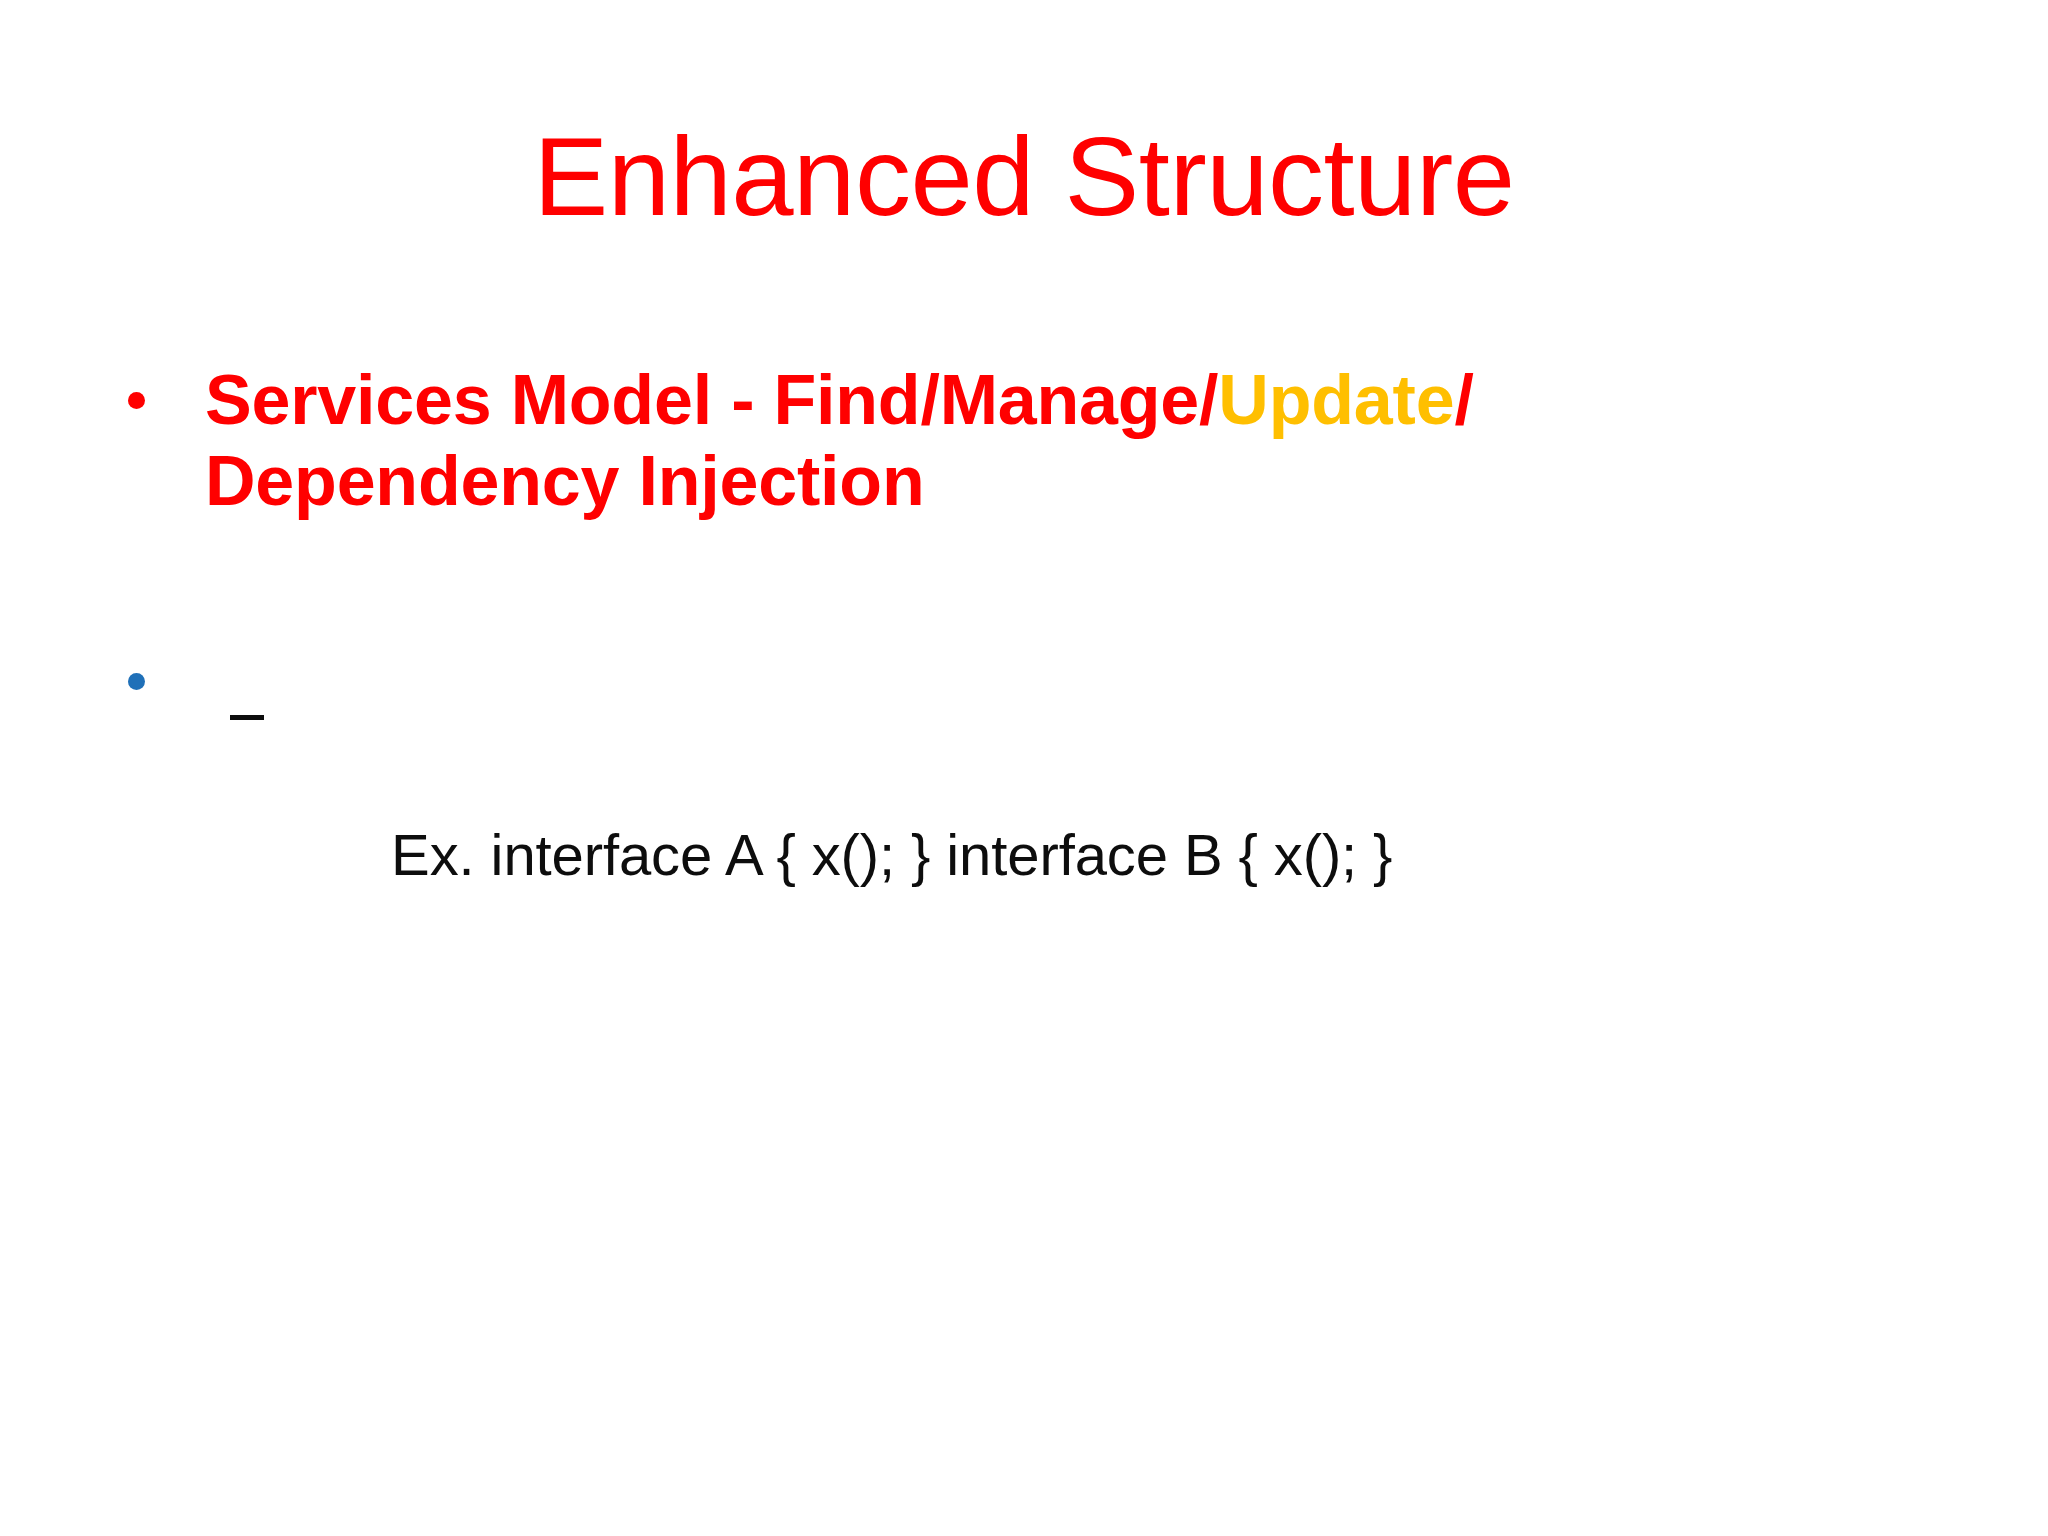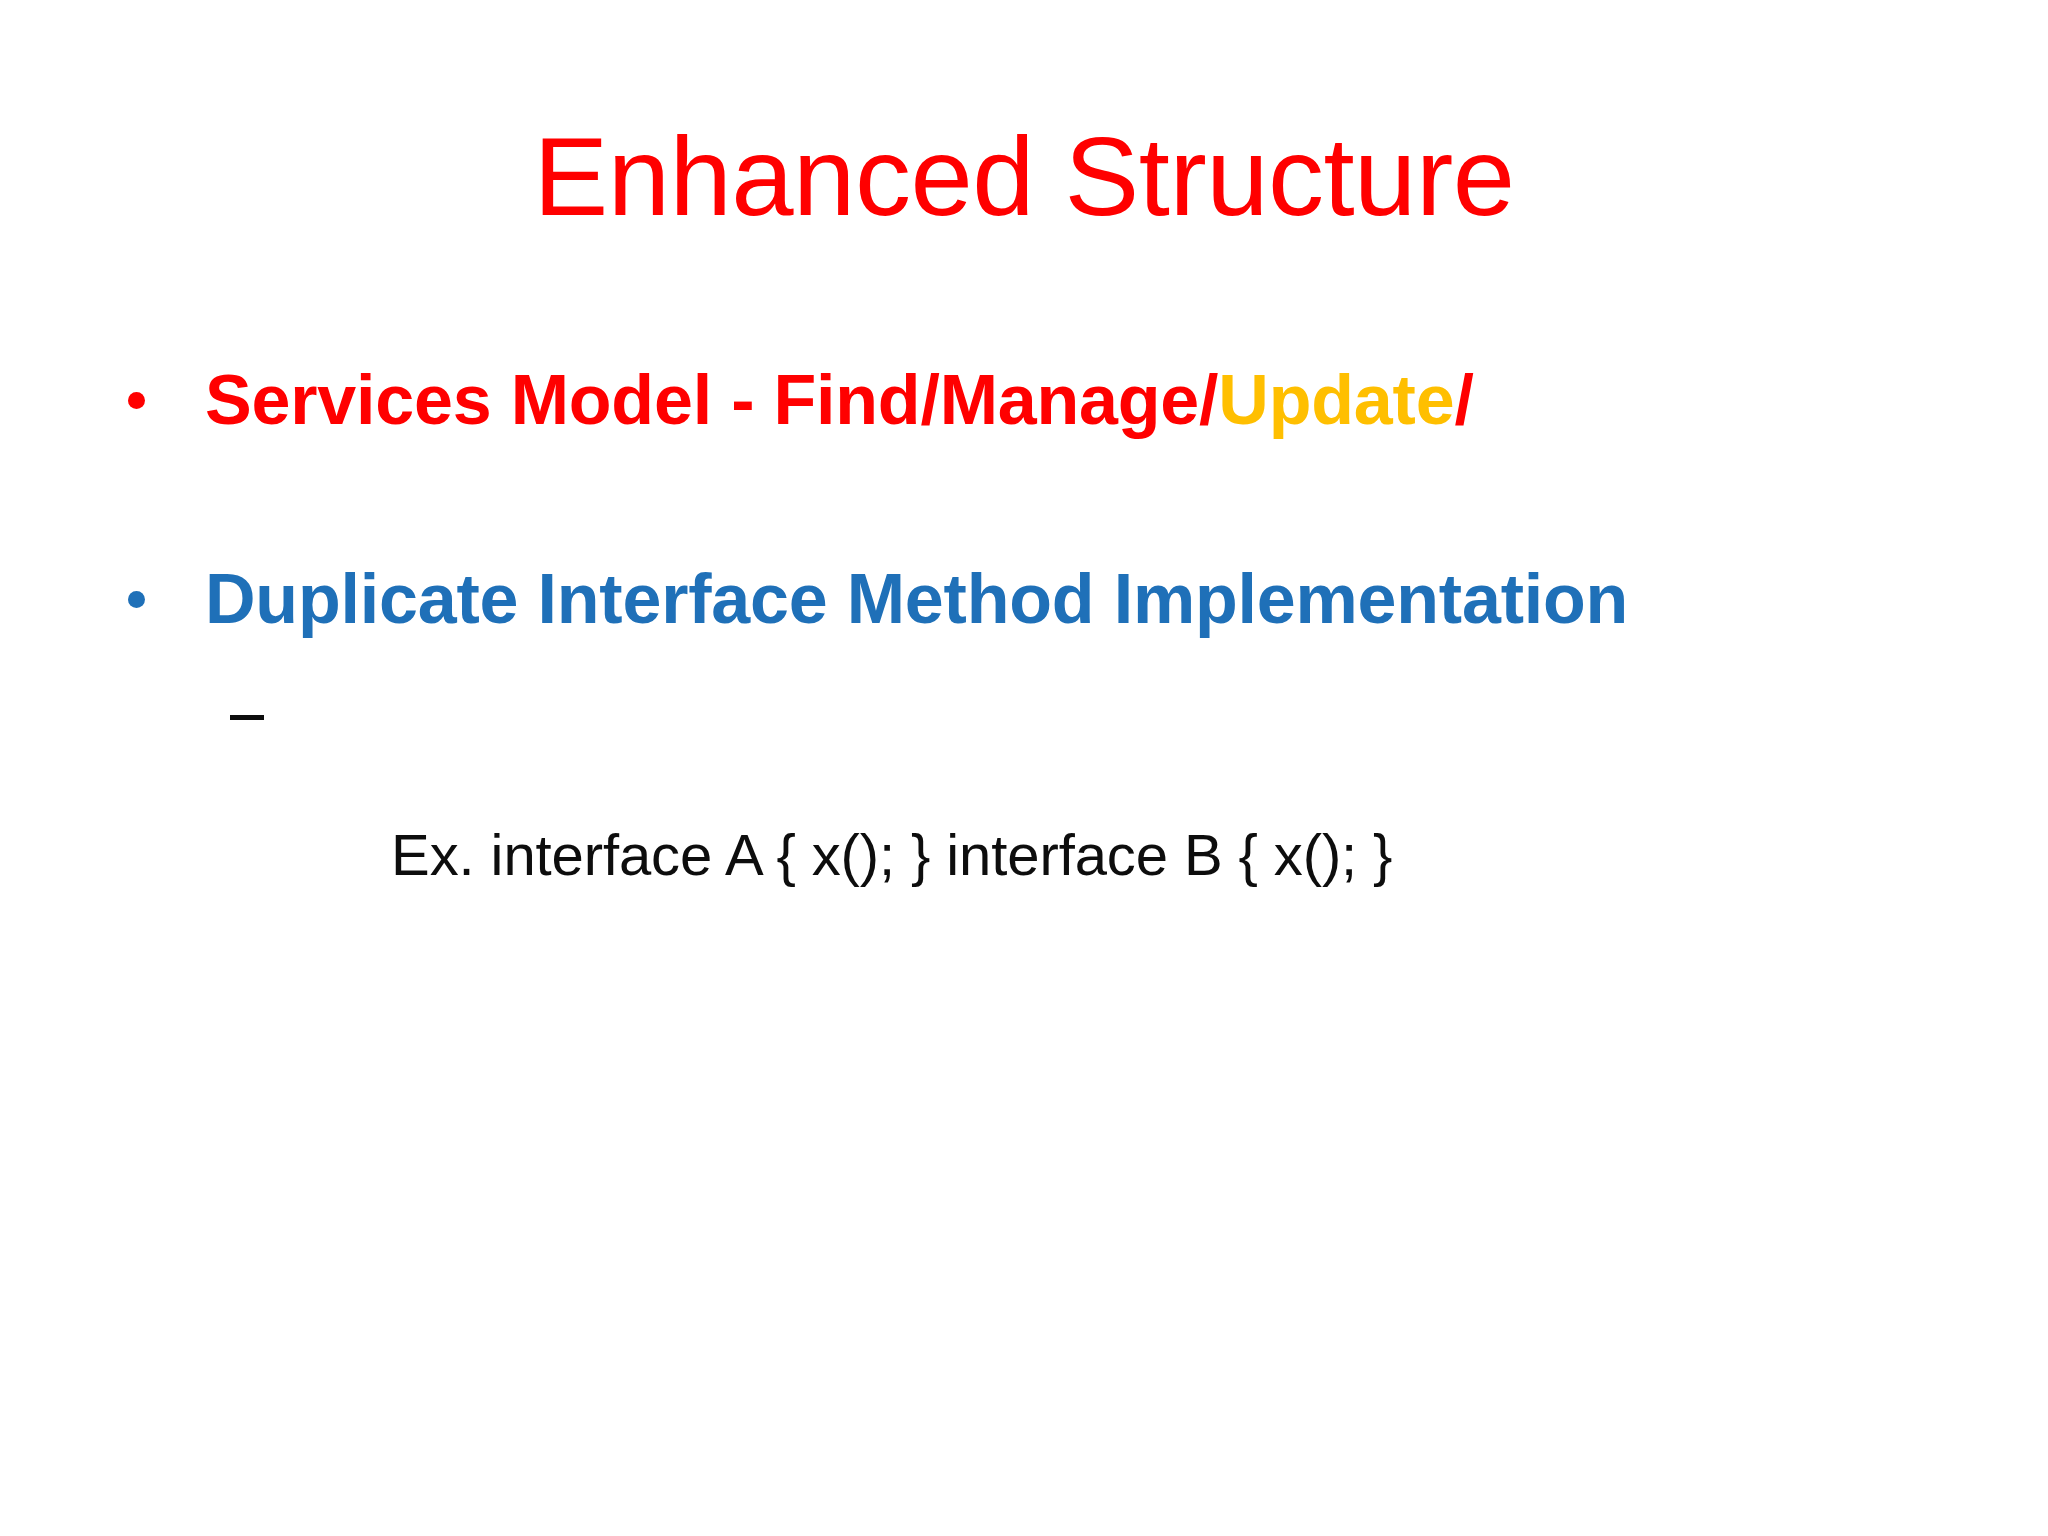--- a/index.html
+++ b/index.html
@@ -95,33 +95,33 @@
 
 <div id="slide">
 
   <div class="slide-title">Enhanced Structure</div>
 
   <div class="body-area">
 
     <div class="lvl1">
       <span class="dot red"></span>
       <span class="txt-red">Services Model - Find/Manage/</span><span class="txt-gold">Update</span><span class="txt-red">/</span>
+      <div class="txt-red">Dependency Injection</div>
     </div>
 
     <div class="gap-md"></div>
 
 
     <div class="gap-sm"></div>
 
 
     <div class="gap-lg"></div>
 
     <div class="lvl1">
       <span class="dot blue"></span>
-      <span class="txt-blue">Duplicate Interface Method Implementation</span>
     </div>
 
     <div class="gap-md"></div>
 
     <div class="lvl2">
       <span class="dash"></span>
       <span>Ex. interface A { x(); } interface B { x(); }</span>
     </div>
 
   </div>

